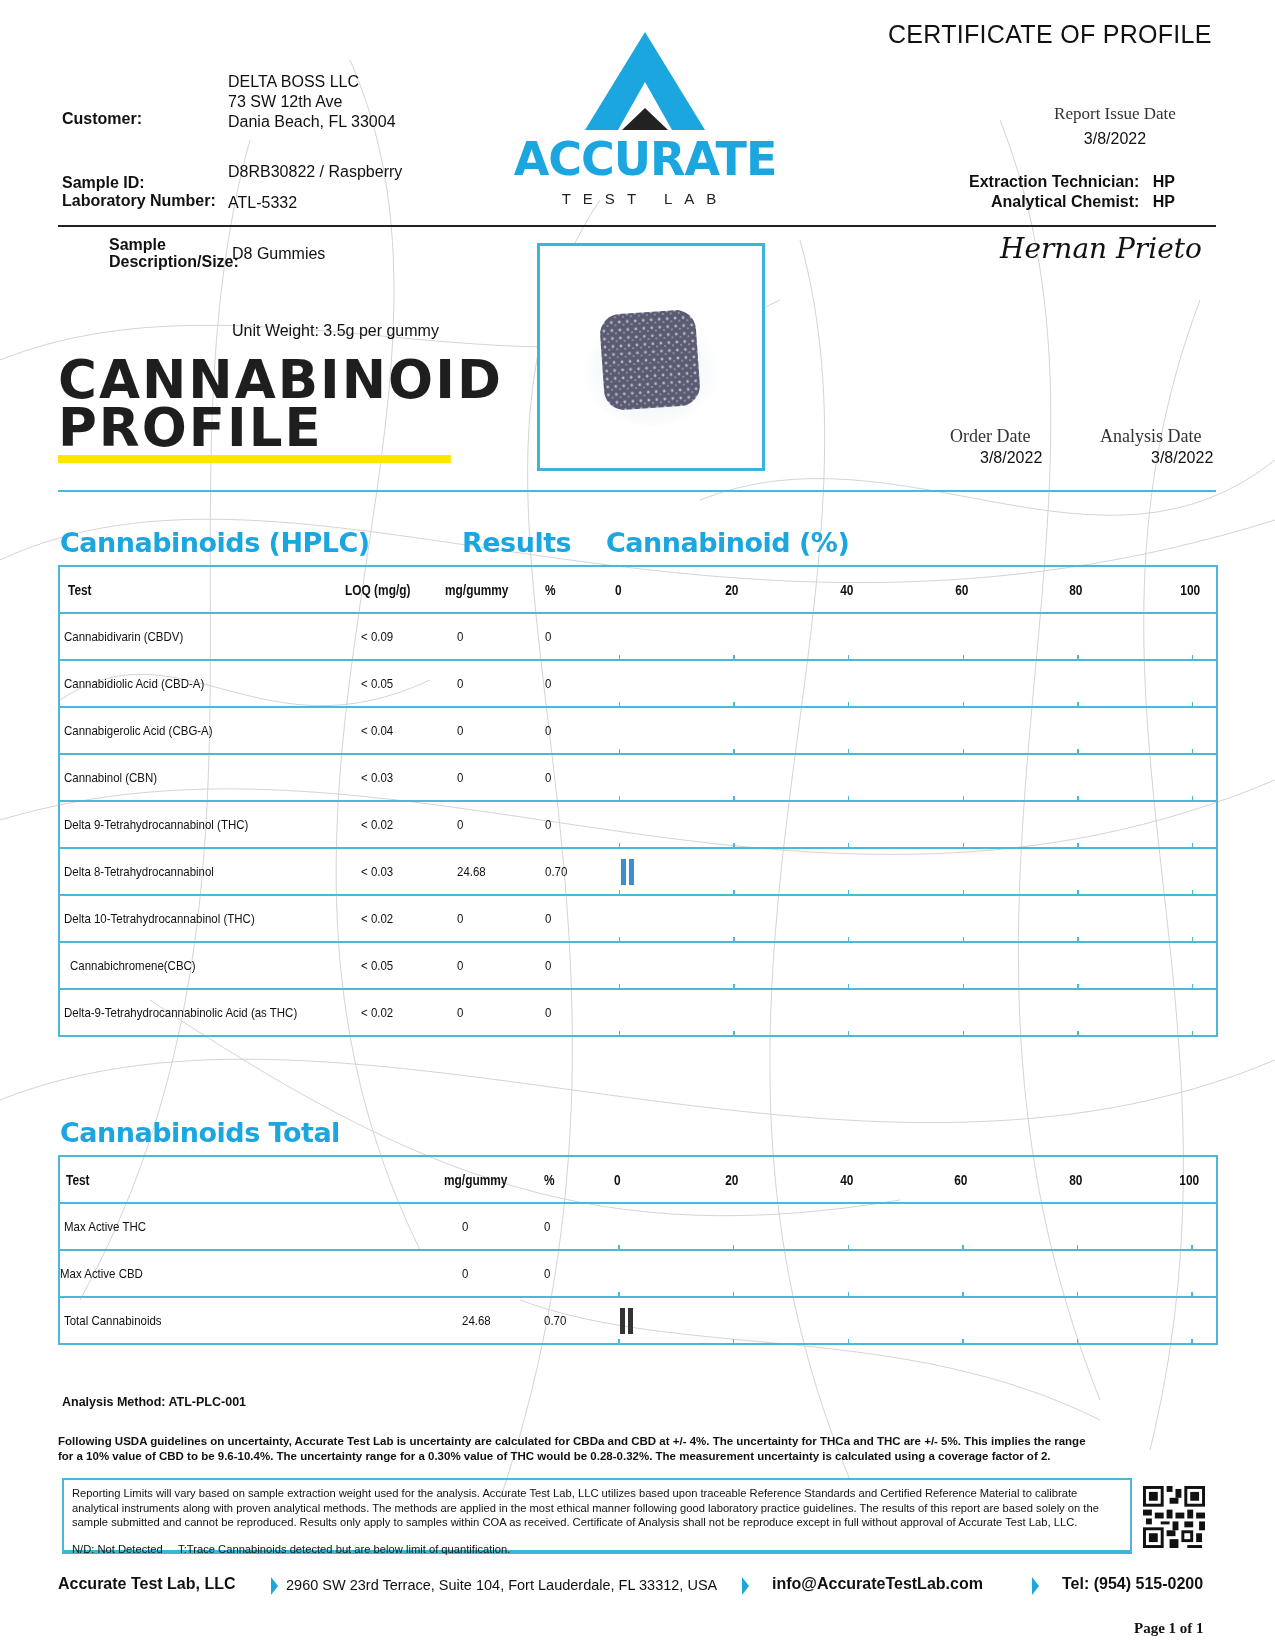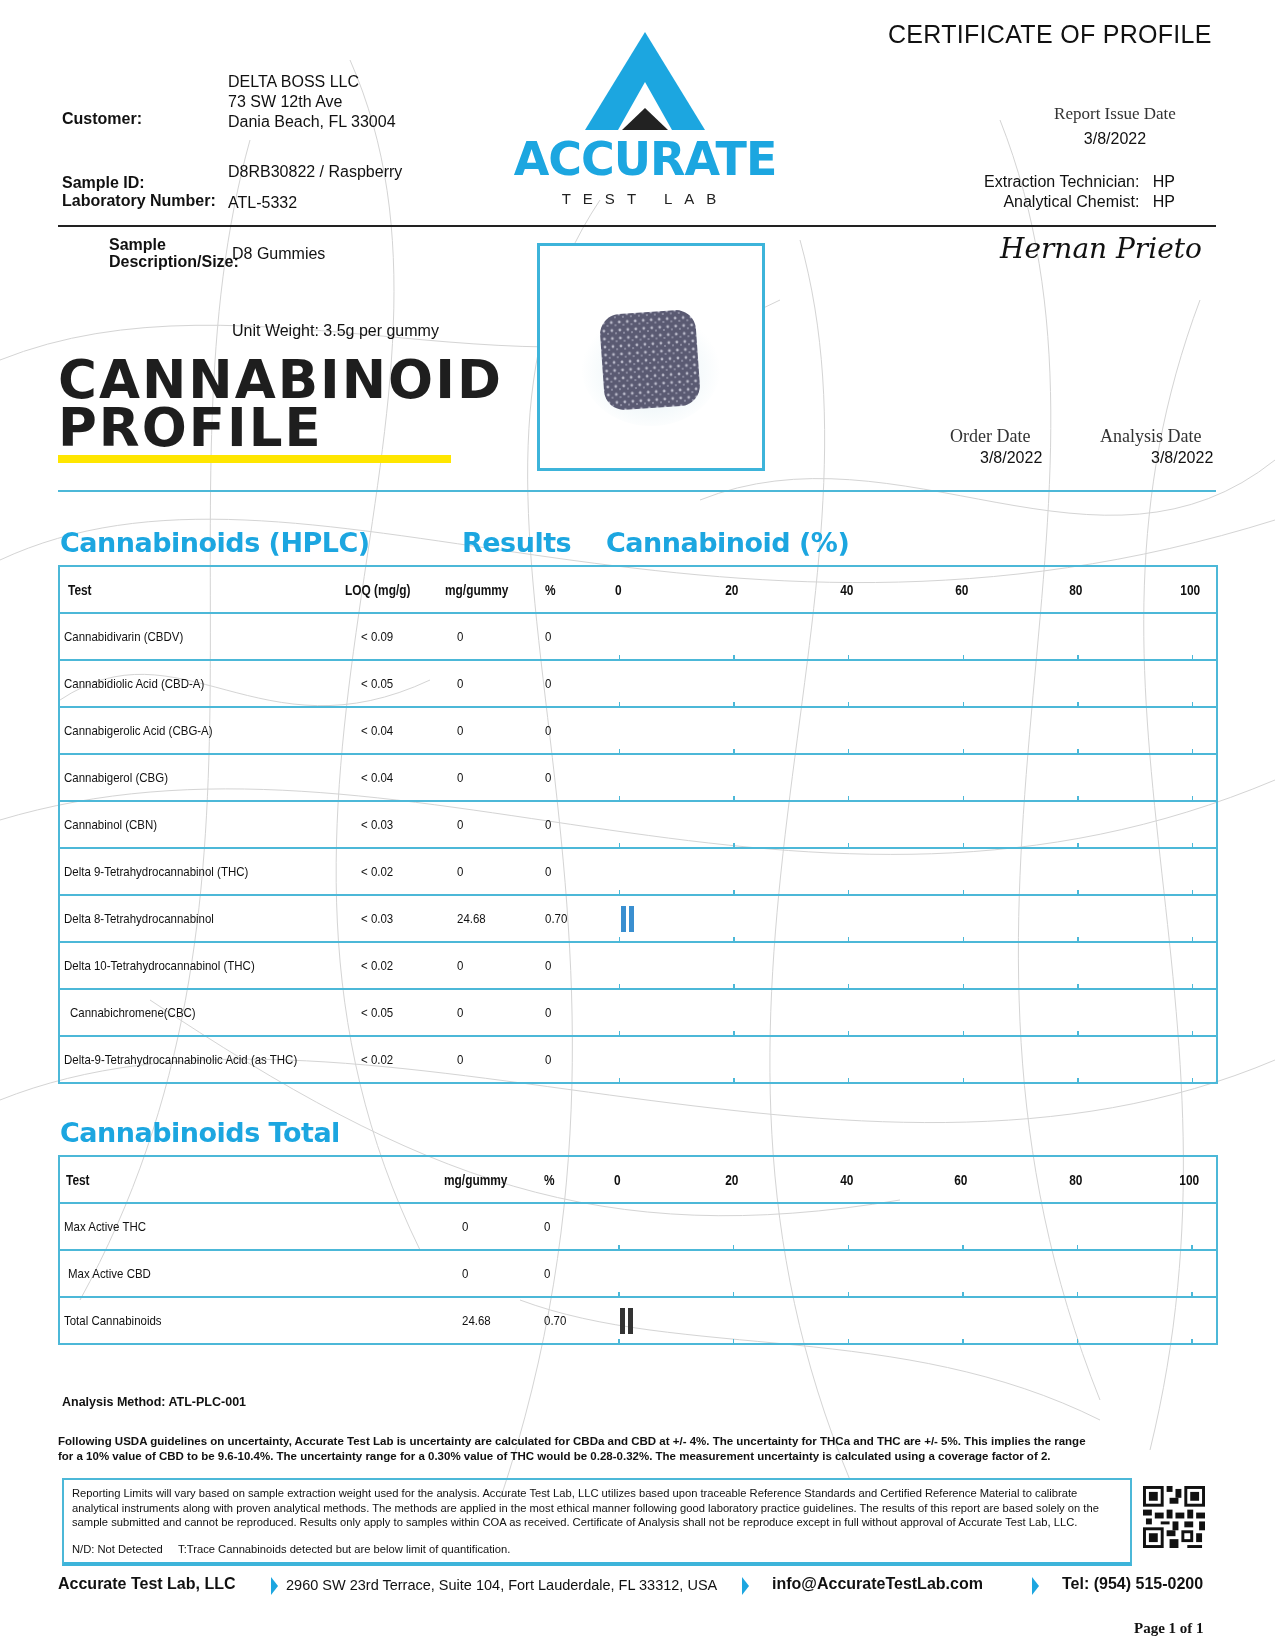--- a/index.html
+++ b/index.html
@@ -19,21 +19,21 @@
   .section-h { font-size: 27px; font-weight: bold; color: #1ca6e0; font-family: "DejaVu Sans", sans-serif; letter-spacing: -0.5px; }
   table.grid { position: absolute; border-collapse: collapse; border: 2px solid #4cb8d8; font-family: "Liberation Sans", sans-serif; }
   table.grid td { border-top: 2px solid #4cb8d8; height: 45px; font-size: 13.5px; vertical-align: middle; padding: 0; }
   table.grid tr.hdr td { font-weight: bold; font-size: 14px; border-top: none; margin-left: 32px; }
   .cond { transform: scaleX(0.85); transform-origin: left center; display: inline-block; white-space: nowrap; }
   .chart-cell { position: relative; }
   .tick { position: absolute; bottom: -2px; width: 1.5px; height: 6px; background: #4cb8d8; }
   .axis-lbl { position: absolute; top: 50%; transform: translate(-50%, -50%); font-weight: bold; font-size: 14px; }
   .bar { position: absolute; top: 10px; height: 26px; width: 5px; }
   .foot-text { font-size: 11.5px; font-weight: bold; line-height: 15px; }
-  .disclaimer-box { left: 62px; top: 1478px; width: 1070px; height: 88px; border: 2px solid #4cb8d8; border-bottom: 4px solid #3db4da; padding: 6px 8px; font-size: 11.2px; line-height: 14.5px; }
+  .disclaimer-box { left: 62px; top: 1478px; width: 1070px; height: 76px; border: 2px solid #4cb8d8; border-bottom: 4px solid #3db4da; padding: 6px 8px; font-size: 11.2px; line-height: 14.5px; }
   .footer-row { top: 1575px; font-size: 16px; }
   .chev { display: inline-block; width: 0; height: 0; border-top: 9px solid transparent; border-bottom: 9px solid transparent; border-left: 7px solid #1ca6e0; vertical-align: middle; }
 </style>
 </head>
 <body>
 
 <svg class="bg-pattern" viewBox="0 0 1275 1650">
   <g fill="none" stroke="#d4d4d4" stroke-width="1">
     <path d="M250 140 C 150 500, 300 900, 80 1300"></path>
     <path d="M350 60 C 500 400, 200 800, 420 1250"></path>
@@ -73,21 +73,21 @@
     <polygon points="145,2 205,100 85,100" fill="#1ca6e0"></polygon>
     <polygon points="145,52 172,100 118,100" fill="#fff"></polygon>
     <polygon points="145,78 168,100 122,100" fill="#222"></polygon>
   </svg>
   <div style="position:absolute; left:0; top:102px; width:290px; text-align:center; font-size:46px; font-weight:900; color:#1ca6e0; font-family:'DejaVu Sans', sans-serif; letter-spacing:-1px;">ACCURATE</div>
   <div style="position:absolute; left:0; top:160px; width:290px; text-align:center; font-size:15px; letter-spacing:12px; color:#222;">TEST LAB</div>
 </div>
 
 <div class="abs serif" style="left:1040px; top:104px; width:150px; text-align:center; font-size:17px; color:#333;">Report Issue Date</div>
 <div class="abs" style="left:1040px; top:130px; width:150px; text-align:center; font-size:16px;">3/8/2022</div>
-<div class="abs" style="left:960px; top:172px; width:215px; text-align:right; font-size:16px; line-height:20px;">
+<div class="abs" style="left:960px; top:172px; width:215px; text-align:right; font-size:16px; line-height:20px;font-weight:bold;">
   <div><span>Extraction Technician:</span>&nbsp;&nbsp;&nbsp;<span>HP</span></div>
   <div><span>Analytical Chemist:</span>&nbsp;&nbsp;&nbsp;<span>HP</span></div>
 </div>
 
 <div class="abs hr-black"></div>
 
 <div class="abs lbl-bold" style="left:62px; top:236px; line-height:17px;margin-left:47px;">
   <div>Sample</div>
   <div>Description/Size:</div>
 </div>
@@ -198,36 +198,20 @@
             <span class="tick" style="left:22px"></span>
             <span class="tick" style="left:136.60000000000002px"></span>
             <span class="tick" style="left:251.20000000000002px"></span>
             <span class="tick" style="left:365.8px"></span>
             <span class="tick" style="left:480.40000000000003px"></span>
             <span class="tick" style="left:595px"></span>
           </div>
         </td>
       </tr>
       <tr>
-        <td style="padding-left:4px;"><span class="cond" style="">Cannabigerol (CBG)</span></td>
-        <td style="padding-left:16px;"><span class="cond" style="">&lt; 0.04</span></td>
-        <td style="padding-left:12px;"><span class="cond" style="">0</span></td>
-        <td style="padding-left:6px;"><span class="cond" style="">0</span></td>
-        <td class="chart-cell">
-          <div style="position:relative; width:100%; height:45px;">
-            <span class="tick" style="left:22px"></span>
-            <span class="tick" style="left:136.60000000000002px"></span>
-            <span class="tick" style="left:251.20000000000002px"></span>
-            <span class="tick" style="left:365.8px"></span>
-            <span class="tick" style="left:480.40000000000003px"></span>
-            <span class="tick" style="left:595px"></span>
-          </div>
-        </td>
-      </tr>
-      <tr>
         <td style="padding-left:4px;"><span class="cond" style="">Cannabinol (CBN)</span></td>
         <td style="padding-left:16px;"><span class="cond" style="">&lt; 0.03</span></td>
         <td style="padding-left:12px;"><span class="cond" style="">0</span></td>
         <td style="padding-left:6px;"><span class="cond" style="">0</span></td>
         <td class="chart-cell">
           <div style="position:relative; width:100%; height:45px;">
             <span class="tick" style="left:22px"></span>
             <span class="tick" style="left:136.60000000000002px"></span>
             <span class="tick" style="left:251.20000000000002px"></span>
             <span class="tick" style="left:365.8px"></span>
@@ -354,21 +338,21 @@
             <span class="tick" style="left:22px"></span>
             <span class="tick" style="left:136.60000000000002px"></span>
             <span class="tick" style="left:251.20000000000002px"></span>
             <span class="tick" style="left:365.8px"></span>
             <span class="tick" style="left:480.40000000000003px"></span>
             <span class="tick" style="left:595px"></span>
           </div>
         </td>
       </tr>
       <tr>
-        <td style="padding-left:8px;"><span class="cond" style="">Max Active CBD</span></td>
+        <td style="padding-left:0;"><span class="cond" style="">Max Active CBD</span></td>
         <td style="padding-left:18px;"><span class="cond" style="">0</span></td>
         <td style="padding-left:6px;"><span class="cond" style="">0</span></td>
         <td class="chart-cell">
           <div style="position:relative; width:100%; height:45px;">
             <span class="tick" style="left:22px"></span>
             <span class="tick" style="left:136.60000000000002px"></span>
             <span class="tick" style="left:251.20000000000002px"></span>
             <span class="tick" style="left:365.8px"></span>
             <span class="tick" style="left:480.40000000000003px"></span>
             <span class="tick" style="left:595px"></span>

